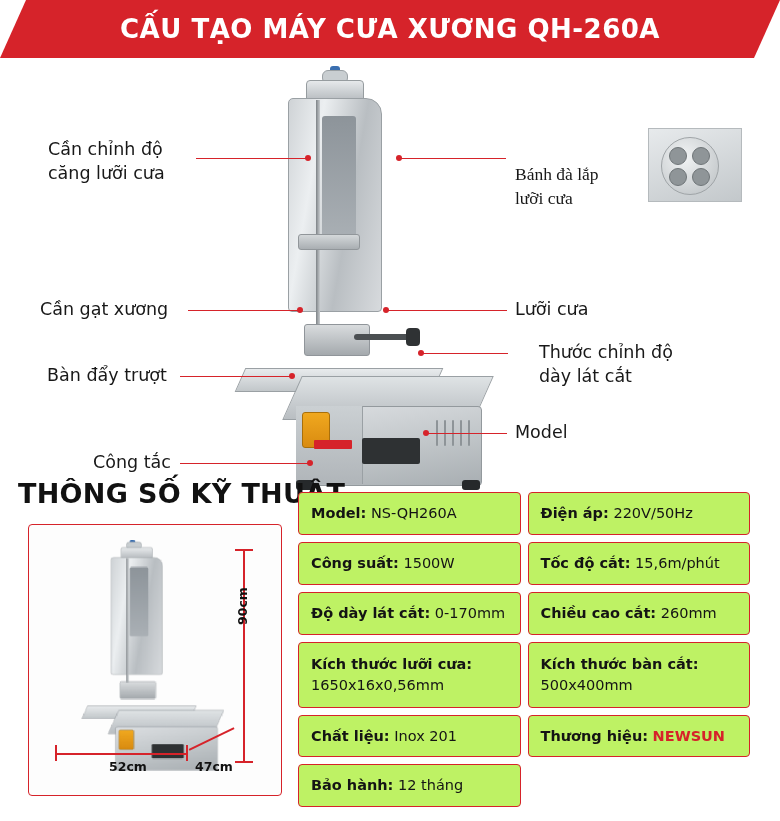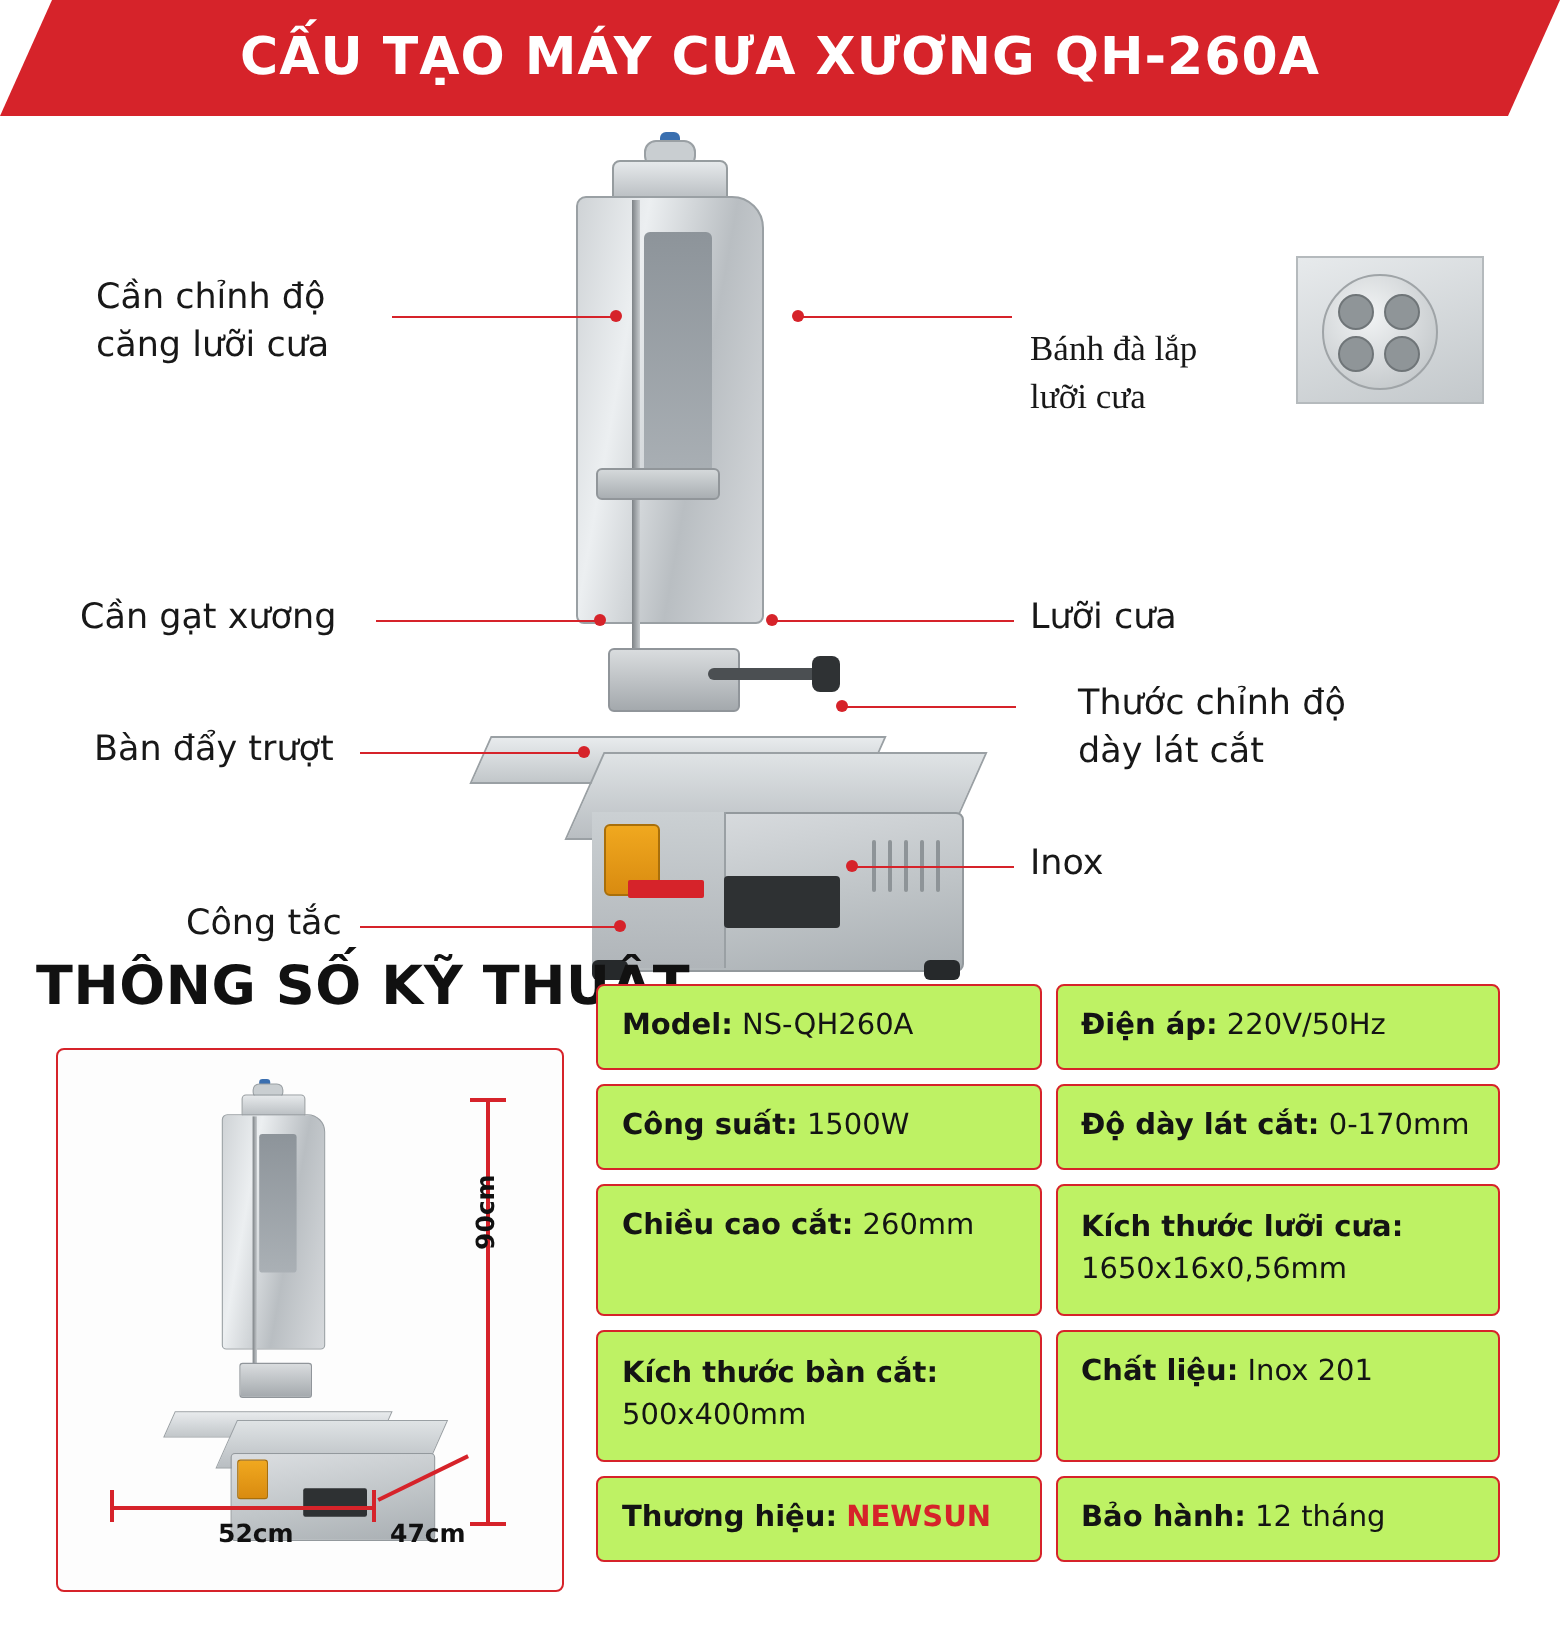--- a/index.html
+++ b/index.html
@@ -330,21 +330,21 @@
   <div class="callout left" style="left:93px; top:393px;">Công tắc</div>
 
   <div class="callout right" style="left:515px; top:105px; white-space:pre-line;font-family:Liberation Serif, serif;">Bánh đà lắp
 lưỡi cưa</div>
 
   <div class="callout right" style="left:515px; top:240px;">Lưỡi cưa</div>
 
   <div class="callout right" style="left:515px; top:283px; white-space:pre-line;margin-left:24px;">Thước chỉnh độ
 dày lát cắt</div>
 
-  <div class="callout right" style="left:515px; top:363px;">Inox</div>
+  <div class="callout right" style="left:515px; top:363px;">Model</div>
 </div>
 
 <div class="specs-title">THÔNG SỐ KỸ THUẬT</div>
 
 <div class="dim-box">
 
   <div class="mini-machine">
     <div class="mpart" style="left:92px; top:-10px; width:10px; height:8px; background:#3a6fb0; border-radius:3px;"></div>
     <div class="mpart" style="left:86px; top:-6px; width:26px; height:12px; background:#c9ced1; border:1px solid #9aa0a4; border-radius:6px;"></div>
     <div class="mpart" style="left:76px; top:4px; width:56px; height:20px; background:linear-gradient(180deg,#e6e9eb,#b5babe); border:1px solid #969c9f; border-radius:4px;"></div>
@@ -380,20 +380,24 @@
   </div>
   <div class="cell">
     <span class="k">Điện áp:</span>
     <span class="v">220V/50Hz</span>
   </div>
 
   <div class="cell">
     <span class="k">Công suất:</span>
     <span class="v">1500W</span>
   </div>
+  <div class="cell">
+    <span class="k">Tốc độ cắt:</span>
+    <span class="v">15,6m/phút</span>
+  </div>
 
   <div class="cell">
     <span class="k">Độ dày lát cắt:</span>
     <span class="v">0-170mm</span>
   </div>
   <div class="cell">
     <span class="k">Chiều cao cắt:</span>
     <span class="v">260mm</span>
   </div>
 

